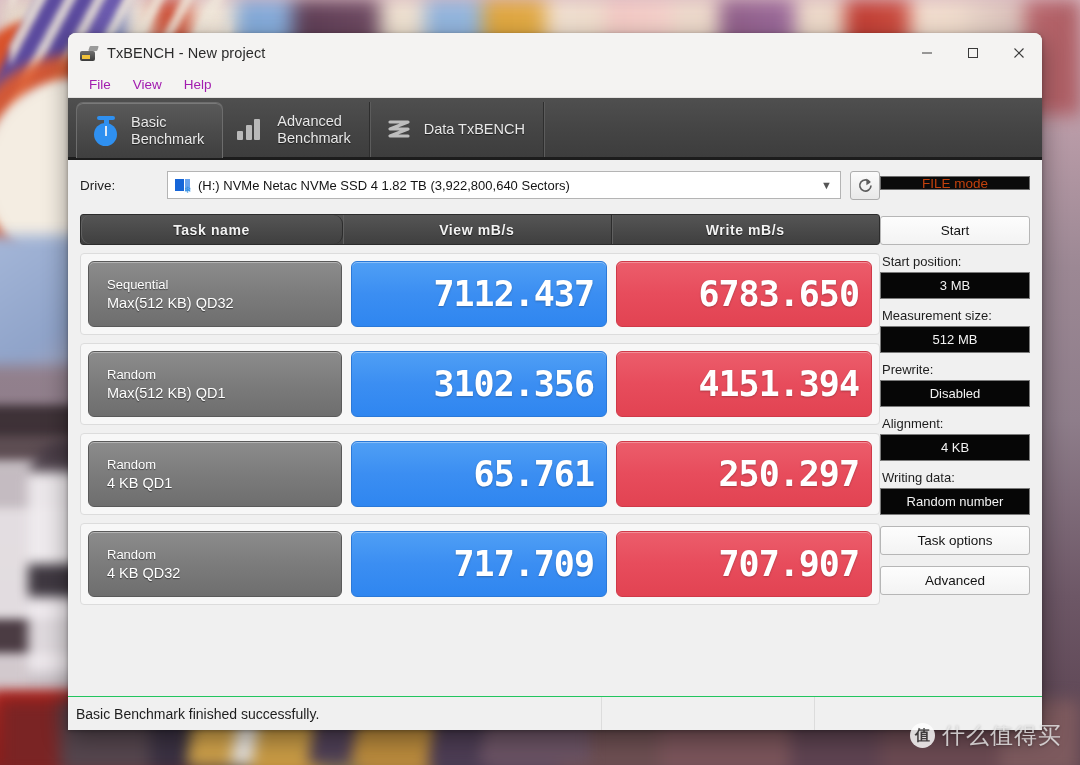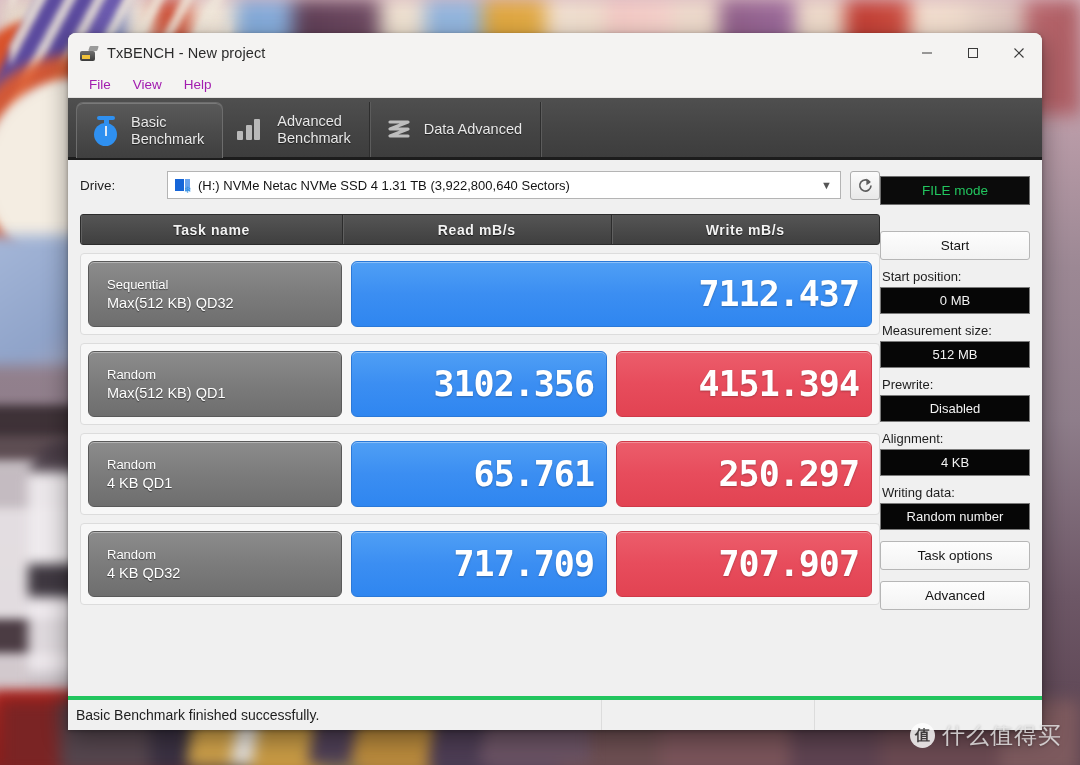--- a/index.html
+++ b/index.html
@@ -329,21 +329,21 @@
   }
   .th {
     display: flex; align-items: center; justify-content: center;
     color: #f2f2f2; font-size: 14px; font-weight: bold;
     letter-spacing: .6px;
     text-shadow: 0 1px 1px rgba(0,0,0,.7);
     border-right: 1px solid #2c2c2c;
     box-shadow: 1px 0 0 #606060 inset;
   }
   .th:last-child { border-right: none; }
-  .col-task { flex: 0 0 262px; }
+  .col-task { flex: 0 0 262px; border-radius: 9px; }
   .col-read { flex: 1 1 0; }
   .col-write { flex: 1 1 0; }
 
   .rowwrap { margin-top: 8px; }
   .trow {
     display: flex; align-items: center; gap: 9px;
     background: #f7f7f7;
     border: 1px solid #dcdcdc; border-radius: 4px;
     padding: 7px;
     margin-bottom: 8px;
@@ -378,22 +378,22 @@
     box-shadow: inset 0 1px 0 rgba(255,255,255,.35);
   }
   .cell-write {
     background: linear-gradient(180deg,#ec5d6b 0%,#e74c5c 50%,#e24352 100%);
     border: 1px solid #cf3a49;
     box-shadow: inset 0 1px 0 rgba(255,255,255,.3);
   }
 
   
   .mode-btn {
-    height: 29px; background: #0b0b0b; border: 1px solid #6e6e6e;
-    color: #22c55e; font-size: 13.5px;
+    height: 14px; background: #0b0b0b; border: 1px solid #6e6e6e;
+    color: #c2410c; font-size: 13.5px;
     display: flex; align-items: center; justify-content: center;
     margin-bottom: 26px;
   }
   .btn-light {
     height: 29px;
     background: linear-gradient(180deg,#fdfdfd 0%,#f3f3f3 100%);
     border: 1px solid #b6b6b6; border-radius: 3px;
     color: #131313; font-size: 13.5px;
     display: flex; align-items: center; justify-content: center;
   }
@@ -405,21 +405,21 @@
     height: 27px; background: #060606; border: 1px solid #7a7a7a;
     color: #f2f2f2; font-size: 13px;
     display: flex; align-items: center; justify-content: center;
   }
   .spacer-sm { height: 11px; }
 
   
   .statusbar {
     flex: 0 0 34px; height: 34px;
     background: #f0f0f0;
-    border-top: 4px solid #22c55e;
+    border-top: 1px solid #22c55e;
     display: flex; align-items: center;
   }
   .status-seg1 {
     flex: 0 0 534px;
     font-size: 14px; color: #1d1d1d;
     padding-left: 8px;
     height: 100%; display: flex; align-items: center;
     border-right: 1px solid #dcdcdc;
   }
   .status-seg2 { flex: 0 0 213px; height: 100%; border-right: 1px solid #dcdcdc; }
@@ -520,65 +520,66 @@
         <div class="tab-label">Advanced
 Benchmark</div>
       </div>
 
       <div class="tab">
         <div class="tab-icon">
           <svg width="30" height="34" viewBox="0 0 30 34">
             <path d="M6 9 L24 9 L6 16 L24 16 L6 23 L24 23" fill="none" stroke="#bdbdbd" stroke-width="3.2" stroke-linecap="round" stroke-linejoin="round"></path>
           </svg>
         </div>
-        <div class="tab-label">Data Advanced</div>
+        <div class="tab-label">Data TxBENCH</div>
       </div>
 
     </div>
 
     <div class="winbody">
 
       <div class="leftcol">
 
         <div class="driverow">
           <div class="drive-label">Drive:</div>
           <div class="drive-select">
             <div class="drive-icon">
               <div class="l"></div>
                 <div class="r"></div>
                 <div class="snow">❄</div>
             </div>
-            <div class="drive-text">(H:) NVMe Netac NVMe SSD 4  1.31 TB (3,922,800,640 Sectors)</div>
+            <div class="drive-text">(H:) NVMe Netac NVMe SSD 4  1.82 TB (3,922,800,640 Sectors)</div>
             <div class="chev">▼</div>
           </div>
           <div class="refresh-btn">
             <span>
               <svg width="19" height="19" viewBox="0 0 19 19">
                 <path d="M14 6.2 A5.6 5.6 0 1 0 15 9.5" fill="none" stroke="#5d5d5d" stroke-width="1.7"></path>
                 <path d="M10.4 2.6 L14.6 6.4 L10.4 9.3 Z" fill="#5d5d5d"></path>
               </svg>
             </span>
           </div>
         </div>
 
         <div class="results">
           <div class="thead">
             <div class="th col-task">Task name</div>
-            <div class="th col-read">Read mB/s</div>
+            <div class="th col-read">View mB/s</div>
             <div class="th col-write">Write mB/s</div>
           </div>
 
           <div class="rowwrap">
 
             <div class="trow">
               <div class="cell-task">
                 <div class="task-l1">Sequential</div>
                 <div class="task-l2">Max(512 KB) QD32</div>
               </div>
               <div class="cell-val cell-read">7112.437</div>
+              <div class="cell-val cell-write">6783.650</div>
             </div>
 
             <div class="trow">
               <div class="cell-task">
                 <div class="task-l1">Random</div>
                 <div class="task-l2">Max(512 KB) QD1</div>
               </div>
               <div class="cell-val cell-read">3102.356</div>
               <div class="cell-val cell-write">4151.394</div>
             </div>
@@ -603,21 +604,21 @@
 
           </div>
         </div>
       </div>
 
       <div class="rightcol">
         <div class="mode-btn">FILE mode</div>
         <div class="btn-light">Start</div>
 
         <div class="field-label">Start position:</div>
-        <div class="field-black">0 MB</div>
+        <div class="field-black">3 MB</div>
 
         <div class="field-label">Measurement size:</div>
         <div class="field-black">512 MB</div>
 
         <div class="field-label">Prewrite:</div>
         <div class="field-black">Disabled</div>
 
         <div class="field-label">Alignment:</div>
         <div class="field-black">4 KB</div>
 

